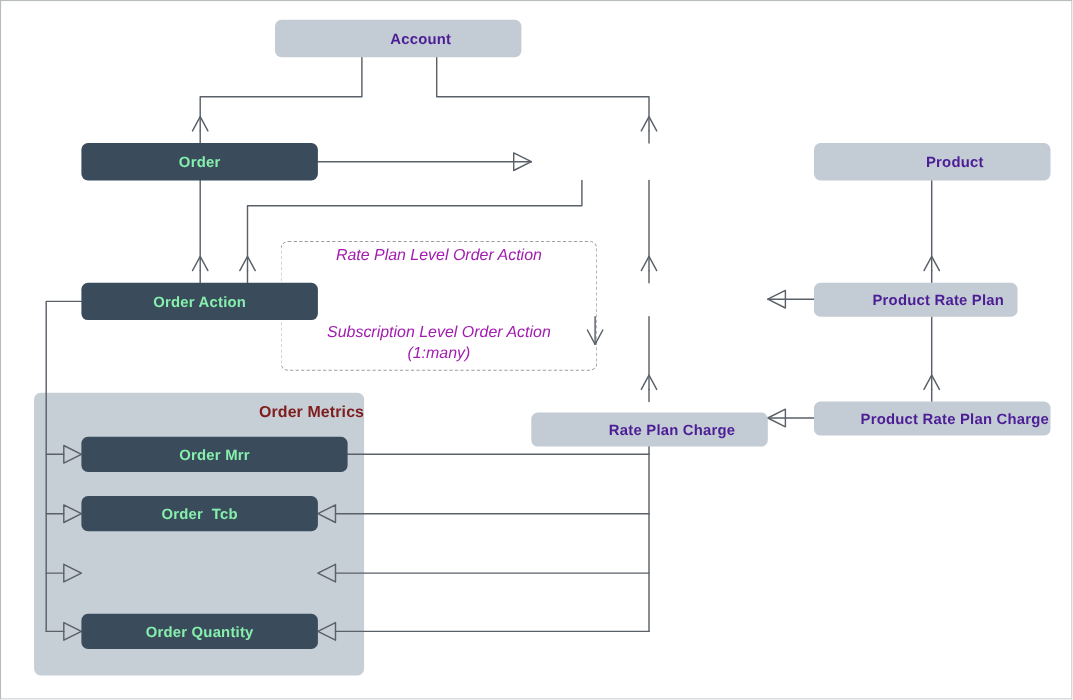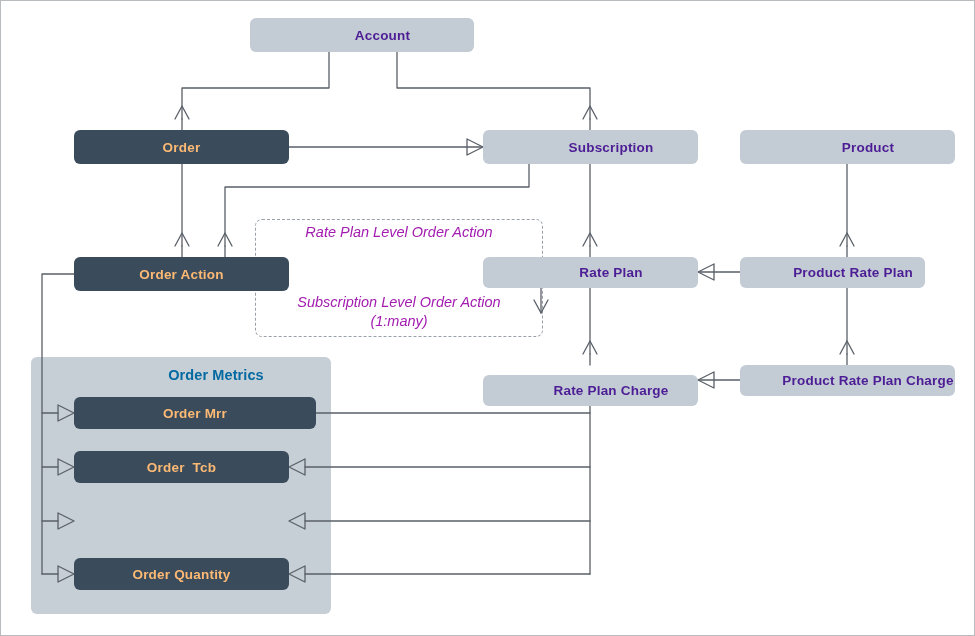--- a/index.html
+++ b/index.html
@@ -24,27 +24,26 @@
     pointer-events: none;
   }
   .group-box {
     position: absolute;
     background: #c6ced6;
     border-radius: 6px;
   }
   .group-title {
     position: absolute;
     width: 100%;
-    text-align: center;
+    text-align: right;
     top: 10px;
     font-size: 14.5px;
     font-weight: bold;
-    color: #0369a1;
+    color: #7f1d1d;
     letter-spacing: 0.1px;
-    padding-left: 35px;
   }
   .dashed-box {
     position: absolute;
     border: 1.6px dashed #9aa0a7;
     border-radius: 7px;
     box-sizing: border-box;
   }
   .dashed-label {
     position: absolute;
     text-align: center;
@@ -61,21 +60,21 @@
     align-items: center;
     justify-content: center;
     box-sizing: border-box;
     font-size: 13.5px;
     font-weight: bold;
     letter-spacing: 0.2px;
     white-space: pre;
   }
   .ent.dark {
     background: #3a4b5c;
-    color: #fdba74;
+    color: #86efac;
   }
   .ent.light {
     background: #c3cbd4;
     color: #4c1d95;
     padding-left: 41px;
   }
 </style>
 </head>
 <body>
 
@@ -160,24 +159,22 @@
 
       <path d="M 288 412 L 304 404 M 288 412 L 304 420 M 304 404 L 304 420"></path>
       <path d="M 288 466 L 304 458 M 288 466 L 304 474 M 304 458 L 304 474"></path>
       <path d="M 288 520 L 304 512 M 288 520 L 304 528 M 304 512 L 304 528"></path>
       <path d="M 288 573 L 304 565 M 288 573 L 304 581 M 304 565 L 304 581"></path>
     </g>
   </svg>
 
   <div class="ent light" id="ent-account" style="left: 249px; top: 17px; width: 224px; height: 34px;">Account</div>
   <div class="ent dark" id="ent-order" style="left: 73px; top: 129px; width: 215px; height: 34px;">Order</div>
-  <div class="ent light" id="ent-subscription" style="left: 482px; top: 129px; width: 215px; height: 34px;">Subscription</div>
   <div class="ent light" id="ent-product" style="left: 739px; top: 129px; width: 215px; height: 34px;">Product</div>
   <div class="ent dark" id="ent-order-action" style="left: 73px; top: 256px; width: 215px; height: 34px;">Order Action</div>
-  <div class="ent light" id="ent-rate-plan" style="left: 482px; top: 256px; width: 215px; height: 31px;">Rate Plan</div>
   <div class="ent light" id="ent-product-rate-plan" style="left: 739px; top: 256px; width: 185px; height: 31px;">Product Rate Plan</div>
   <div class="ent light" id="ent-rate-plan-charge" style="left: 482px; top: 364px; width: 215px; height: 31px; margin-top: 10px;">Rate Plan Charge</div>
   <div class="ent light" id="ent-product-rate-plan-charge" style="left: 739px; top: 364px; width: 215px; height: 31px;">Product Rate Plan Charge</div>
   <div class="ent dark" id="ent-order-mrr" style="left: 73px; top: 396px; width: 242px; height: 32px;">Order Mrr</div>
   <div class="ent dark" id="ent-order-tcb" style="left: 73px; top: 450px; width: 215px; height: 32px;">Order  Tcb</div>
   <div class="ent dark" id="ent-order-quantity" style="left: 73px; top: 557px; width: 215px; height: 32px;">Order Quantity</div>
 
 </div>
 
 </body></html>

